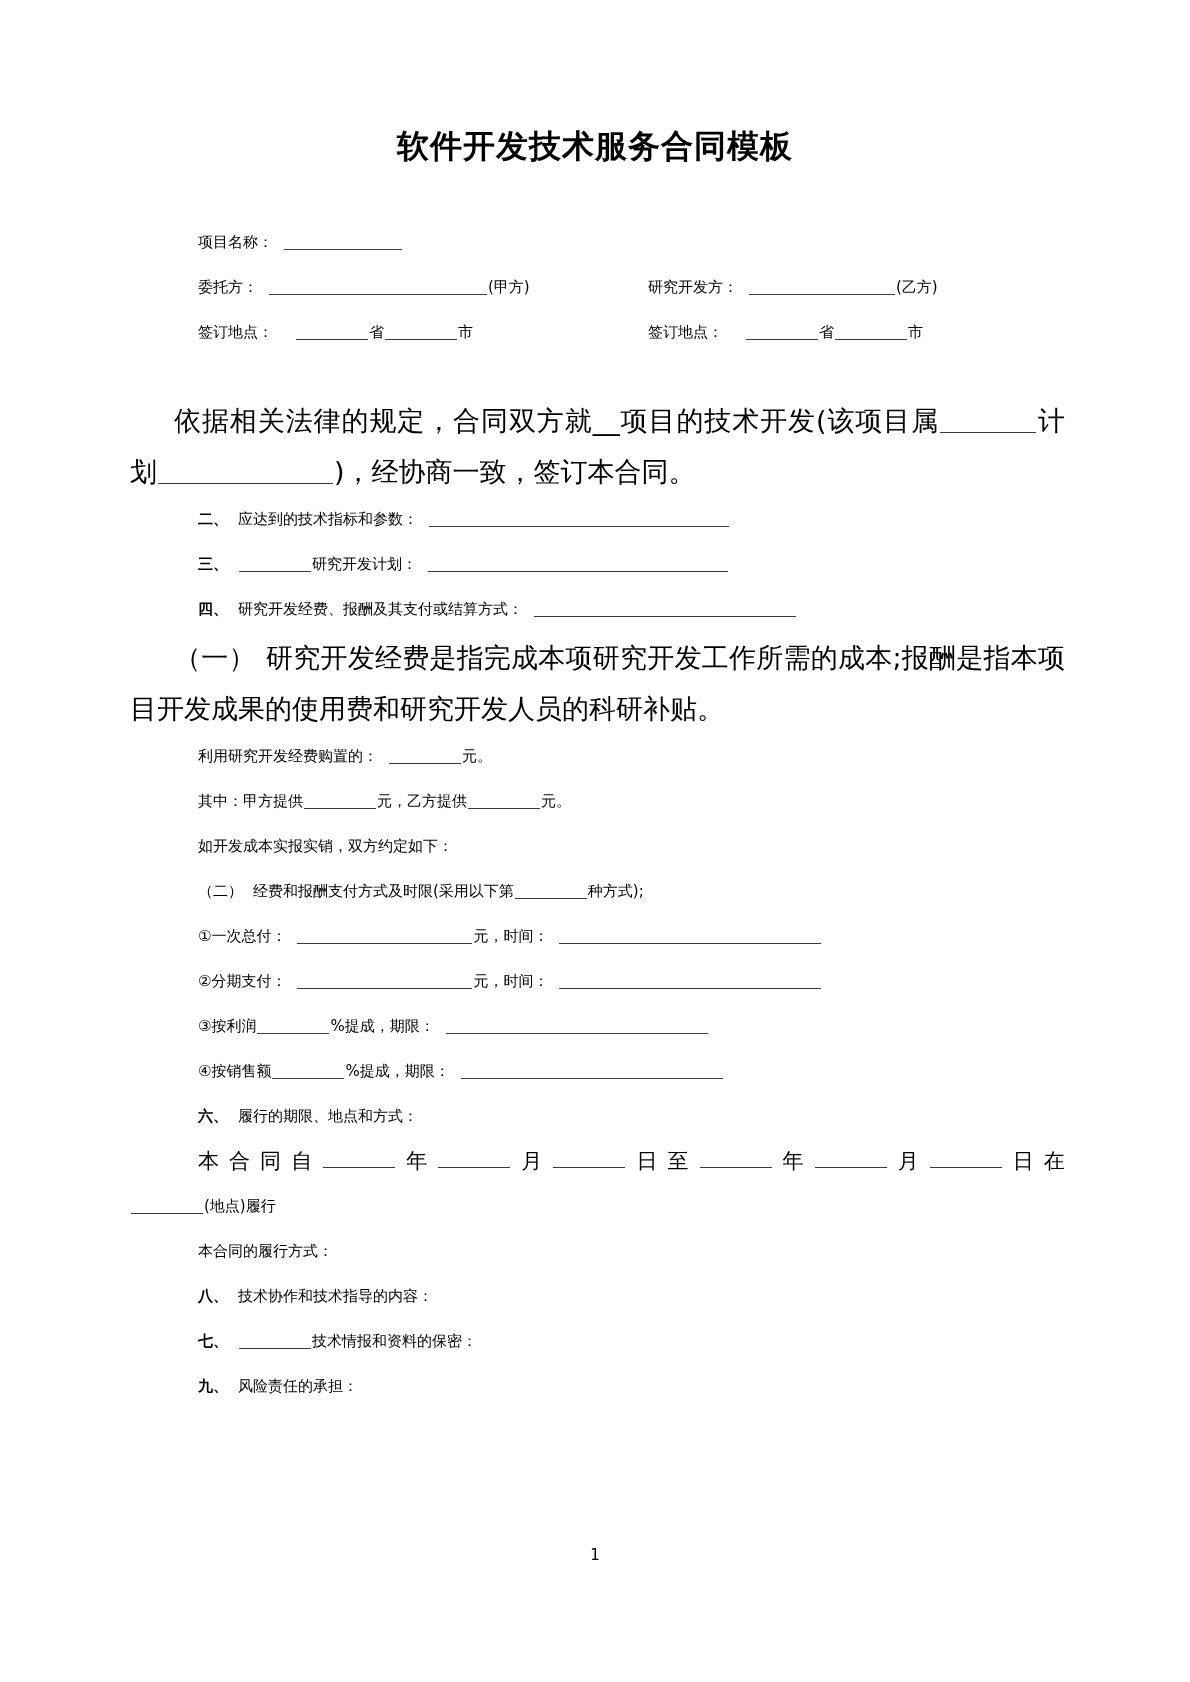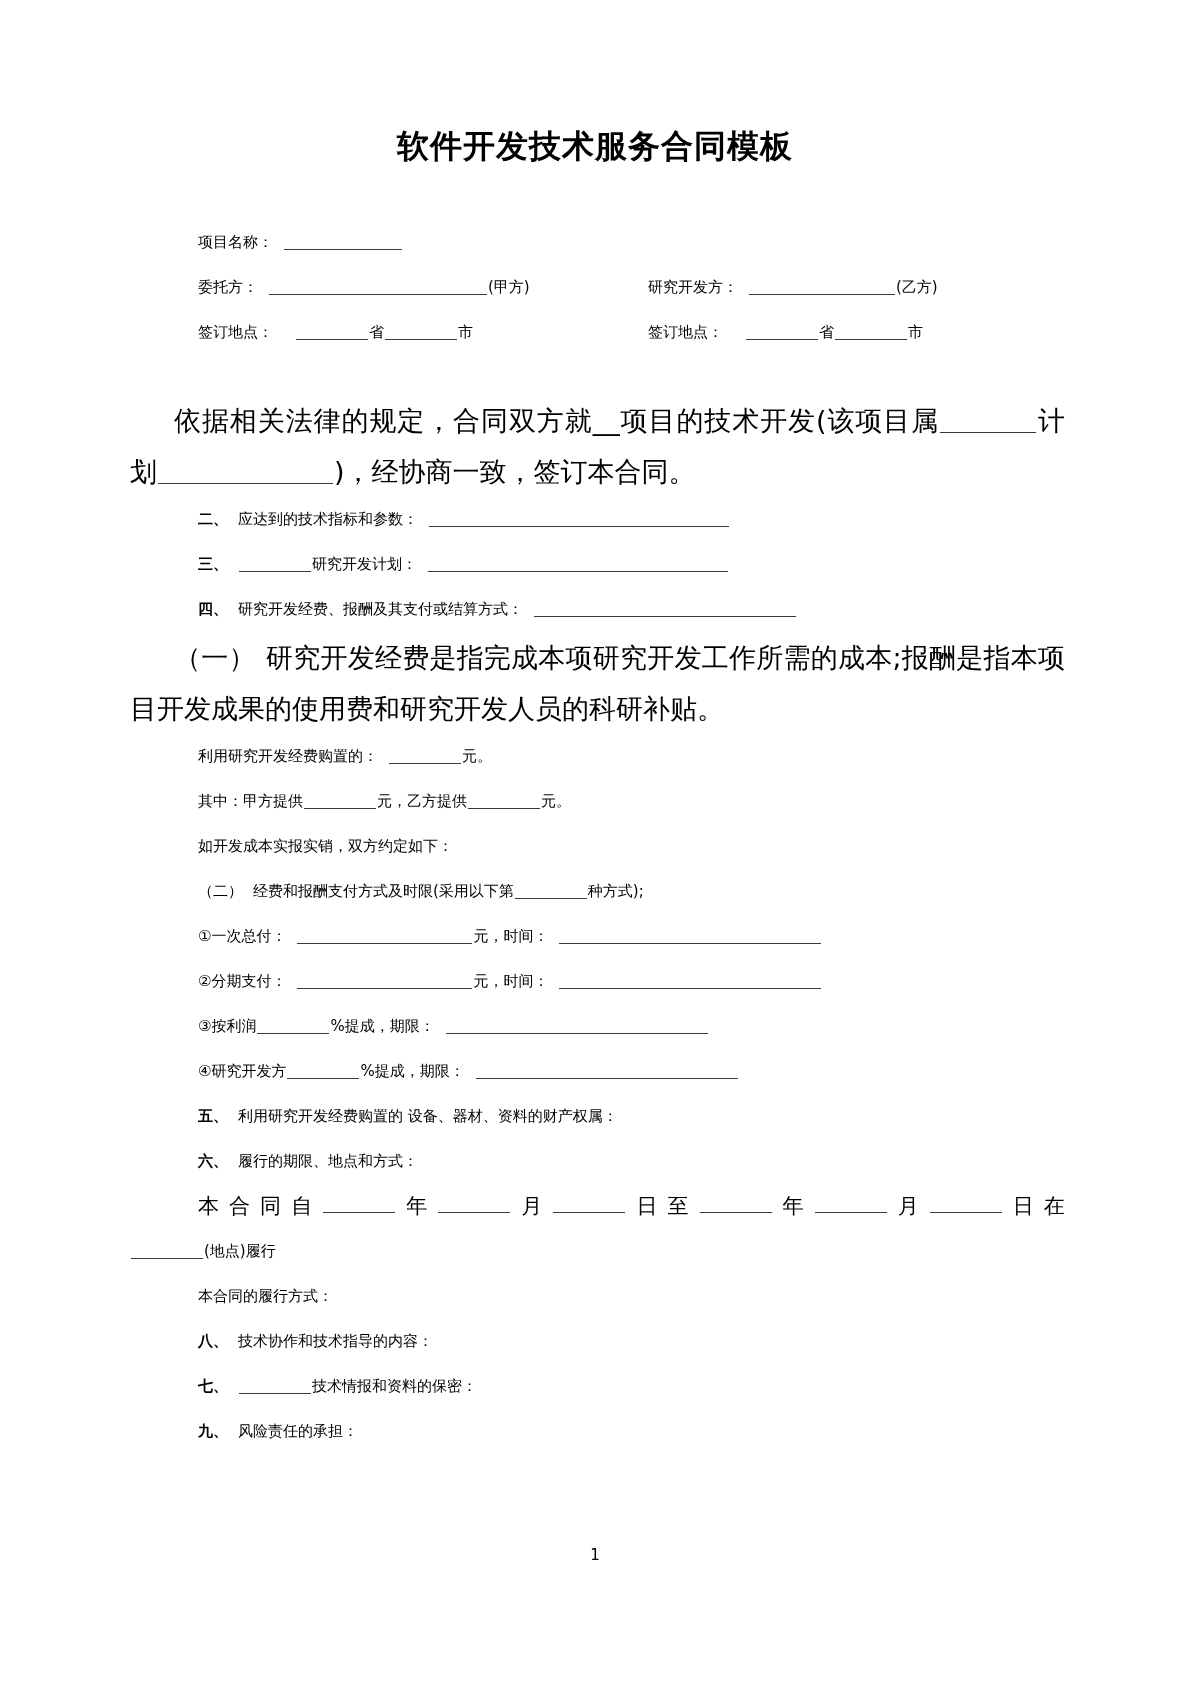--- a/index.html
+++ b/index.html
@@ -178,27 +178,24 @@
 
       <div class="line indent-1">
         <span>②</span><span>分期支付：</span><span class="gap-s"></span><span class="blank b-xl"></span><span>元，时间：</span><span class="gap-s"></span><span class="blank b-3xl"></span>
       </div>
 
       <div class="line indent-1">
         <span>③</span><span>按利润</span><span class="blank b-s"></span><span>%提成，期限：</span><span class="gap-s"></span><span class="blank b-3xl"></span>
       </div>
 
       <div class="line indent-1">
-        <span>④</span><span>研究开发方</span><span class="blank b-s"></span><span>%提成，期限：</span><span class="gap-s"></span><span class="blank b-3xl"></span>
-      </div>
-
-
-      <div class="line indent-1">
-        <span class="sec-num">五、</span><span class="gap-s"></span><span>利用研究开发经费购置的 设备、器材、资料的财产权属：</span>
-      </div>
+        <span>④</span><span>按销售额</span><span class="blank b-s"></span><span>%提成，期限：</span><span class="gap-s"></span><span class="blank b-3xl"></span>
+      </div>
+
+
 
       <div class="line indent-1">
         <span class="sec-num">六、</span><span class="gap-s"></span><span>履行的期限、地点和方式：</span>
       </div>
 
       <div class="spaced-line indent-1">
         <span>本</span>
         <span>合</span>
         <span>同</span>
         <span>自</span>

